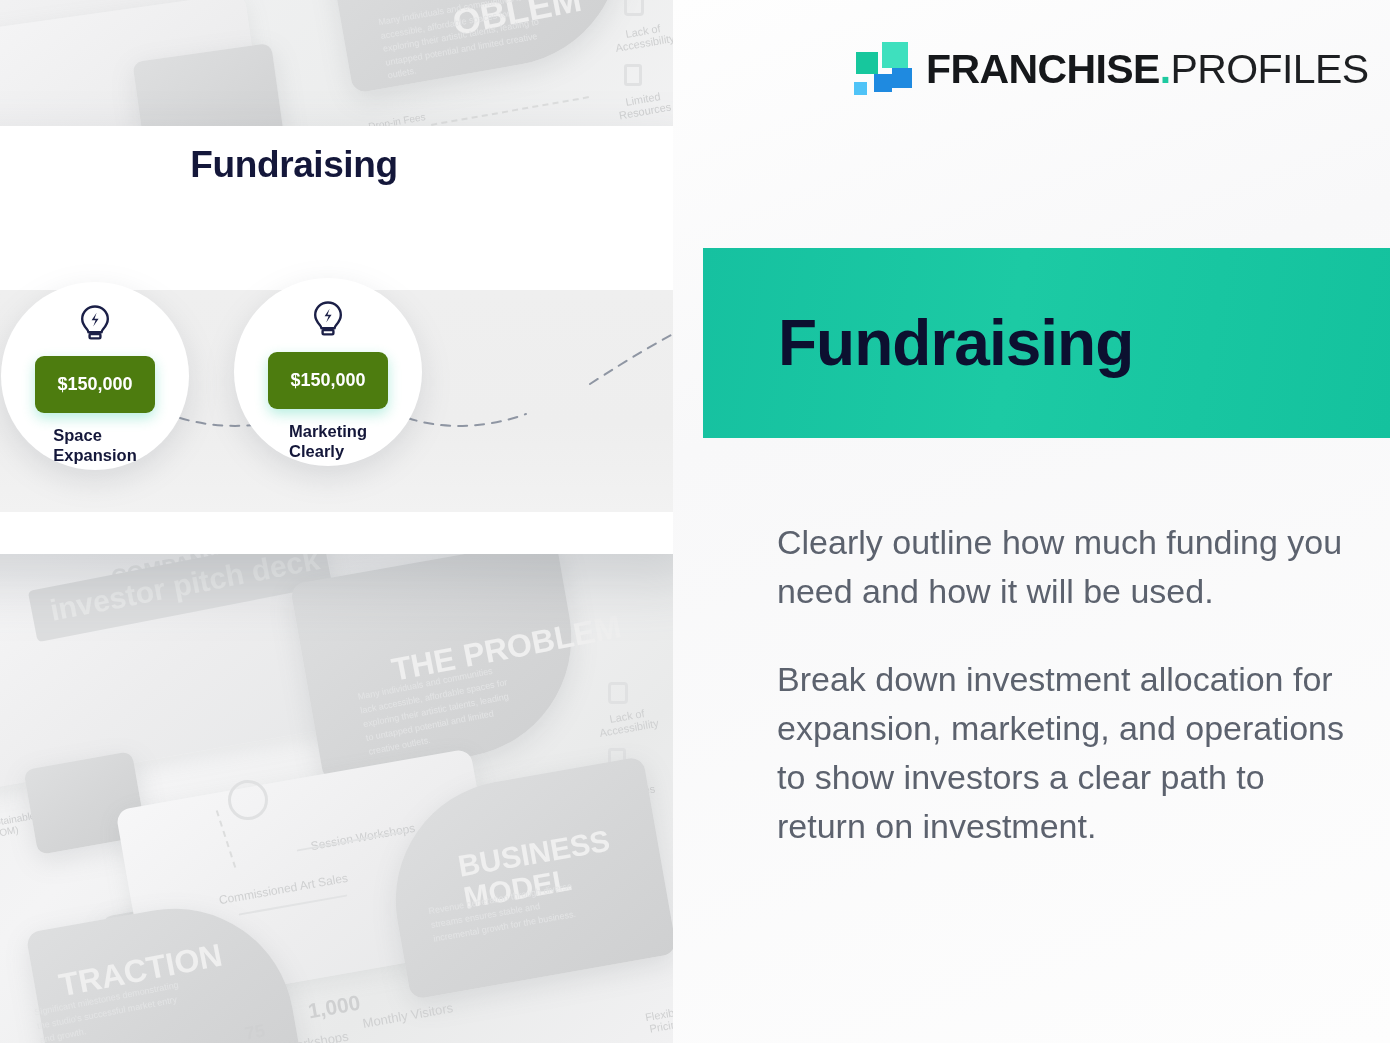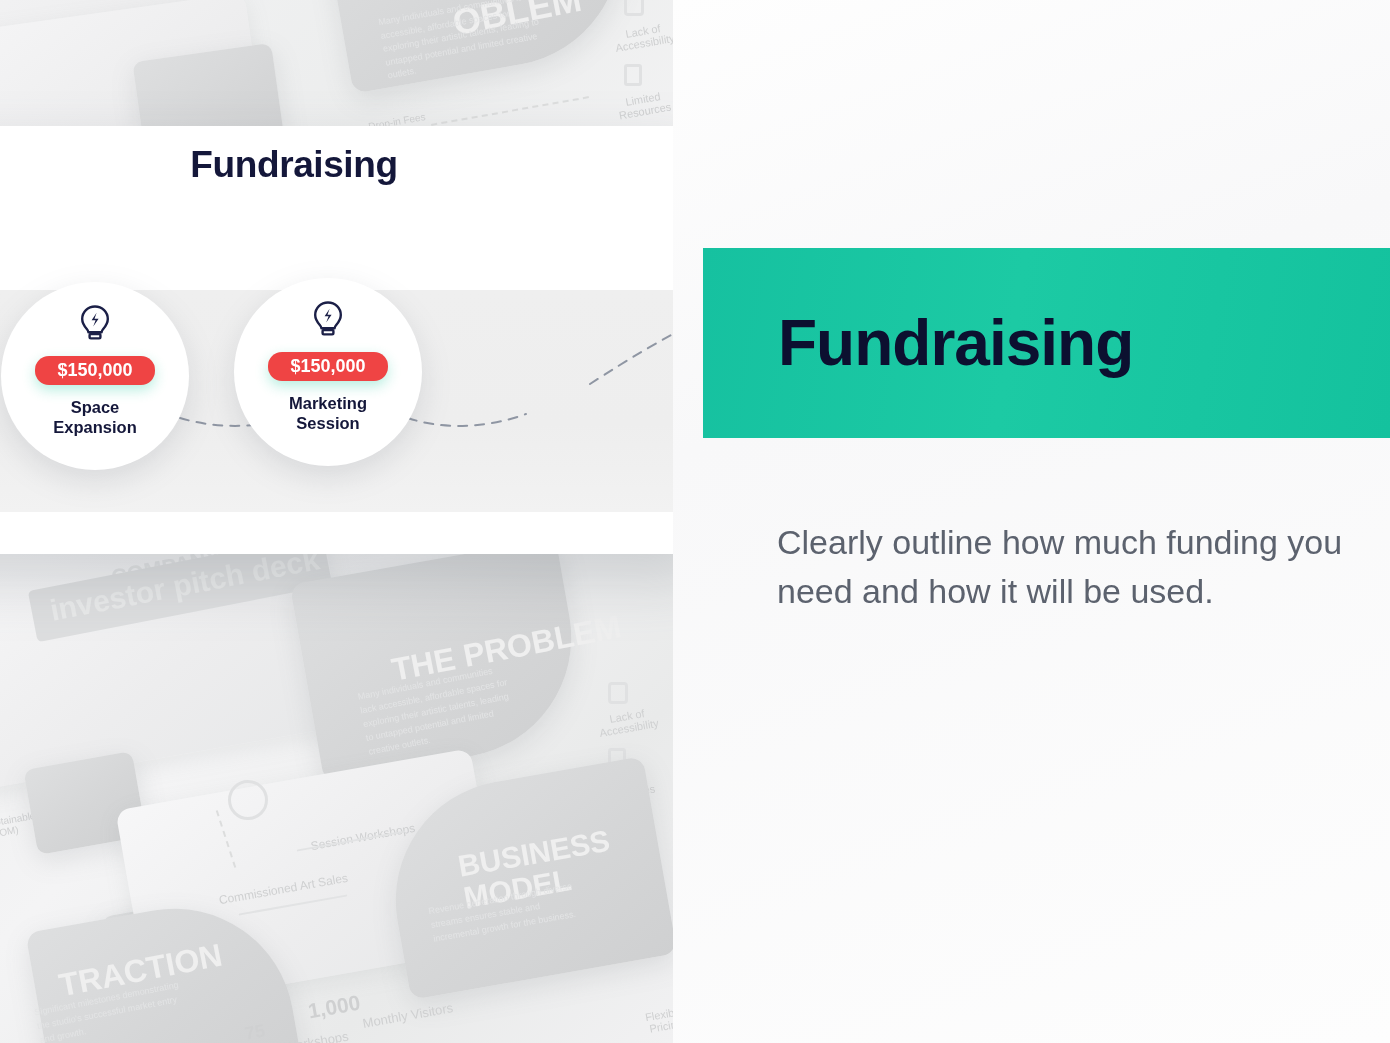--- a/index.html
+++ b/index.html
@@ -77,31 +77,31 @@
   .pillar{
     position:absolute; z-index:25;
     width:188px; height:188px; border-radius:50%;
     background:#ffffff;
     box-shadow:0 10px 30px rgba(120,125,135,0.20);
     display:flex; flex-direction:column; align-items:center;
   }
   .pillar .bulb{ margin-top:22px; width:34px; height:40px; }
   .pillar .amount{
     margin-top:12px;
-    background:#ef4444;
+    background:#4d7c0f;
     color:#ffffff;
     font-size:18px; font-weight:800;
-    padding:4px 22px;
-    border-radius:14px;
+    padding:18px 22px;
+    border-radius:9px;
     box-shadow:0 5px 13px rgba(30,201,160,0.32);
     white-space:nowrap;
   }
   .pillar .plabel{
     margin-top:12px;
-    text-align:center;
+    text-align:left;
     font-size:16.5px; font-weight:800; line-height:1.22;
     color:#14173a;
     white-space:pre-line;
   }
 
   
   #right-panel{
     position:absolute; left:673px; top:0; width:717px; height:1043px;
     background:linear-gradient(160deg,#fefefe 0%, #f8f8f9 35%, #fdfdfd 100%);
   }
@@ -240,31 +240,44 @@
 
     <div class="pillar" style="left:354px; top:152px;">
       <svg class="bulb" viewBox="0 0 34 40">
         <path d="M17 2.5 C 9.8 2.5, 4.2 8.1, 4.2 15 c 0 4.5, 2.4 7.4, 4.4 9.7 c 1.1 1.3, 1.8 2.3, 1.8 3.5 h 13.2
                  c 0-1.2, .7-2.2, 1.8-3.5 c 2-2.3, 4.4-5.2, 4.4-9.7 C 29.8 8.1, 24.2 2.5, 17 2.5 Z" fill="none" stroke="#1b1f47" stroke-width="2.4" stroke-linejoin="round"></path>
         <rect x="11.6" y="30" width="10.8" height="4.4" rx="1.3" fill="none" stroke="#1b1f47" stroke-width="2.4"></rect>
         <path d="M18.6 8.8 L 13.6 16.2 h 4 l -2.4 6.4 l 5.4 -7.8 h -4.1 z" fill="#1b1f47"></path>
       </svg>
       <div class="amount">$150,000</div>
       <div class="plabel">Marketing
-Session</div>
+Clearly</div>
     </div>
 
 
   </div>
 </div>
 
 <div id="right-panel">
 
+  <div id="logo">
+    <div id="logo-mark">
+      <svg width="64" height="58" viewBox="0 0 64 58">
+        <rect x="8" y="12" width="22" height="22" fill="#17c79d"></rect>
+        <rect x="34" y="2" width="26" height="26" fill="#3ee0be"></rect>
+        <rect x="44" y="28" width="20" height="20" fill="#1f8ae0"></rect>
+        <rect x="26" y="34" width="18" height="18" fill="#1f8ae0"></rect>
+        <rect x="6" y="42" width="13" height="13" fill="#4fc3f7"></rect>
+      </svg>
+    </div>
+    <div id="logo-text"><span>FRANCHISE</span><span class="dot">.</span><span class="thin">PROFILES</span></div>
+  </div>
 
   <div id="green-banner">
     <div id="banner-title">Fundraising</div>
   </div>
 
   <div id="body-copy">
     <p>Clearly outline how much funding you need and how it will be used.</p>
+    <p>Break down investment allocation for expansion, marketing, and operations to show investors a clear path to return on investment.</p>
   </div>
 
 </div>
 
 </body></html>

